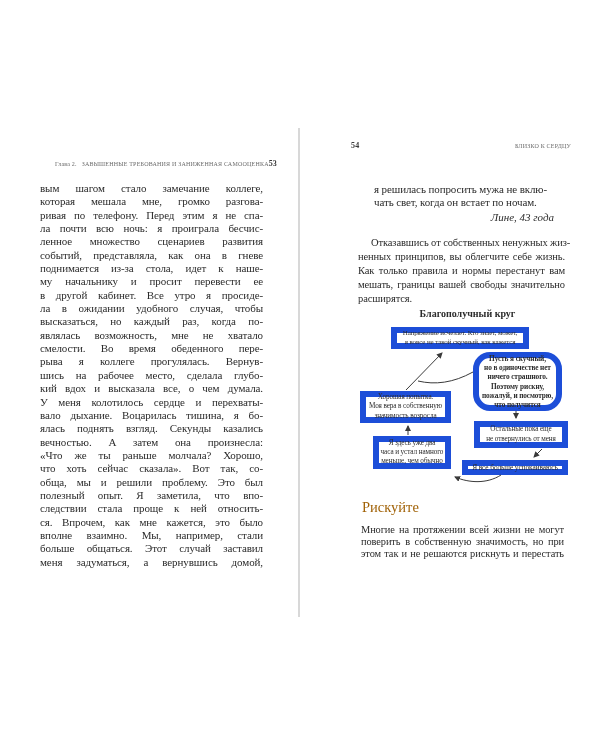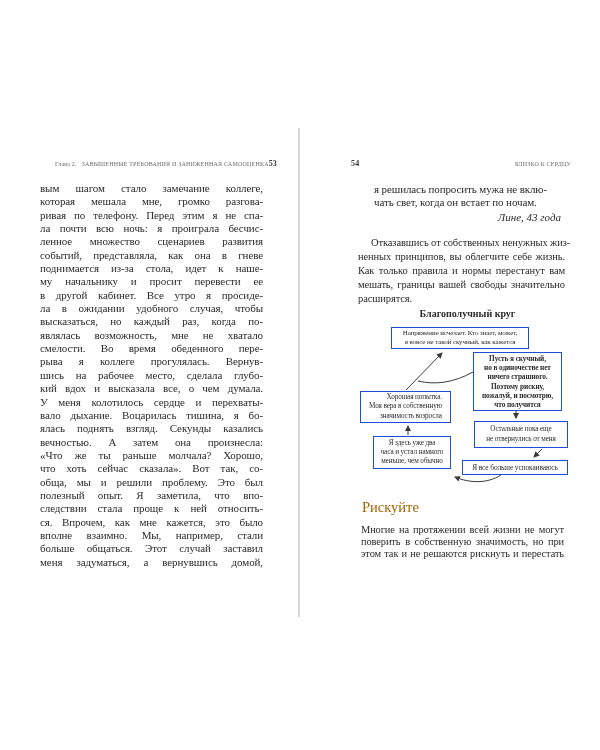--- a/index.html
+++ b/index.html
@@ -9,46 +9,46 @@
   }
   .abs{position:absolute;}
   
   .divider{left:298px;top:128px;width:2px;height:489px;background:#d8d8d8;}
   
   .runhead{display:flex;align-items:baseline;font-size:6px;color:#6b6b6b;letter-spacing:.2px;white-space:nowrap;}
   .runhead .chapter{margin-right:5px;}
   .pagenum{font-weight:bold;font-size:8px;color:#3a3a3a;}
   .runhead-left{left:55px;top:159px;width:210px;}
   .runhead-left .pagenum{margin-left:auto;}
-  .runhead-right{left:345px;top:159px;width:220px;padding-left:6px;}
+  .runhead-right{left:345px;top:141px;width:220px;padding-left:6px;}
   .runhead-right .booktitle{margin-left:auto;}
   
   .story{left:40px;top:182px;width:223px;font-size:11px;line-height:13.35px;letter-spacing:-.1px;}
   .story .ln{text-align:justify;text-align-last:justify;white-space:nowrap;}
   
   .quote-end{left:374px;top:183px;width:190px;font-size:11px;line-height:13.3px;letter-spacing:-.1px;}
-  .signature{left:345px;top:211px;width:216px;text-align:right;font-style:italic;font-size:11px;}
+  .signature{left:338px;top:211px;width:216px;text-align:right;font-style:italic;font-size:11px;}
   .par1{left:358px;top:236px;width:207px;font-size:10.5px;line-height:14px;letter-spacing:-.1px;}
   .par1 .ln{text-align:justify;text-align-last:justify;white-space:nowrap;}
   .par1 .ln:first-child{text-indent:13px;}
   .par1 .ln:last-child{text-align-last:left;}
   .par2{left:361px;top:524px;width:203px;font-size:10.4px;line-height:12.2px;letter-spacing:-.1px;}
   .par2 .ln{text-align:justify;text-align-last:justify;white-space:nowrap;}
   .section-heading{left:362px;top:499px;font-size:14.5px;color:#a16207;}
   
   .diagram-title{left:355px;top:308px;width:225px;text-align:center;font-weight:bold;font-size:10px;color:#2b2b2b;}
   .diagram{left:355px;top:325px;width:225px;height:160px;}
   .dbox{
-    position:absolute;box-sizing:border-box;border:1px solid #1d4ed8;background:#fff;
+    position:absolute;box-sizing:border-box;border:6px solid #1d4ed8;background:#fff;
     display:flex;align-items:center;justify-content:center;text-align:center;
     white-space:pre-line;font-size:7.2px;line-height:9.2px;letter-spacing:-.1px;color:#2b2b2b;z-index:1;
   }
   .dbox.b-top{left:36px;top:2px;width:138px;height:22px;font-size:7px;line-height:9.3px;}
-  .dbox.b-risk{left:118px;top:27px;width:89px;height:59px;font-weight:bold;font-size:7.3px;}
-  .dbox.b-try{left:5px;top:66px;width:91px;height:32px;text-align:right;}
+  .dbox.b-risk{left:118px;top:27px;width:89px;height:59px;font-weight:bold;font-size:7.3px;border-radius:17px;}
+  .dbox.b-try{left:5px;top:66px;width:91px;height:32px;}
   .dbox.b-others{left:119px;top:96px;width:94px;height:27px;}
   .dbox.b-hours{left:18px;top:111px;width:78px;height:33px;}
   .dbox.b-calm{left:107px;top:135px;width:106px;height:15px;font-size:7.4px;}
   .arrows{position:absolute;left:0;top:0;width:225px;height:160px;z-index:2;pointer-events:none;}
 </style>
 </head>
 <body>
 
 <div class="abs divider"></div>
 

